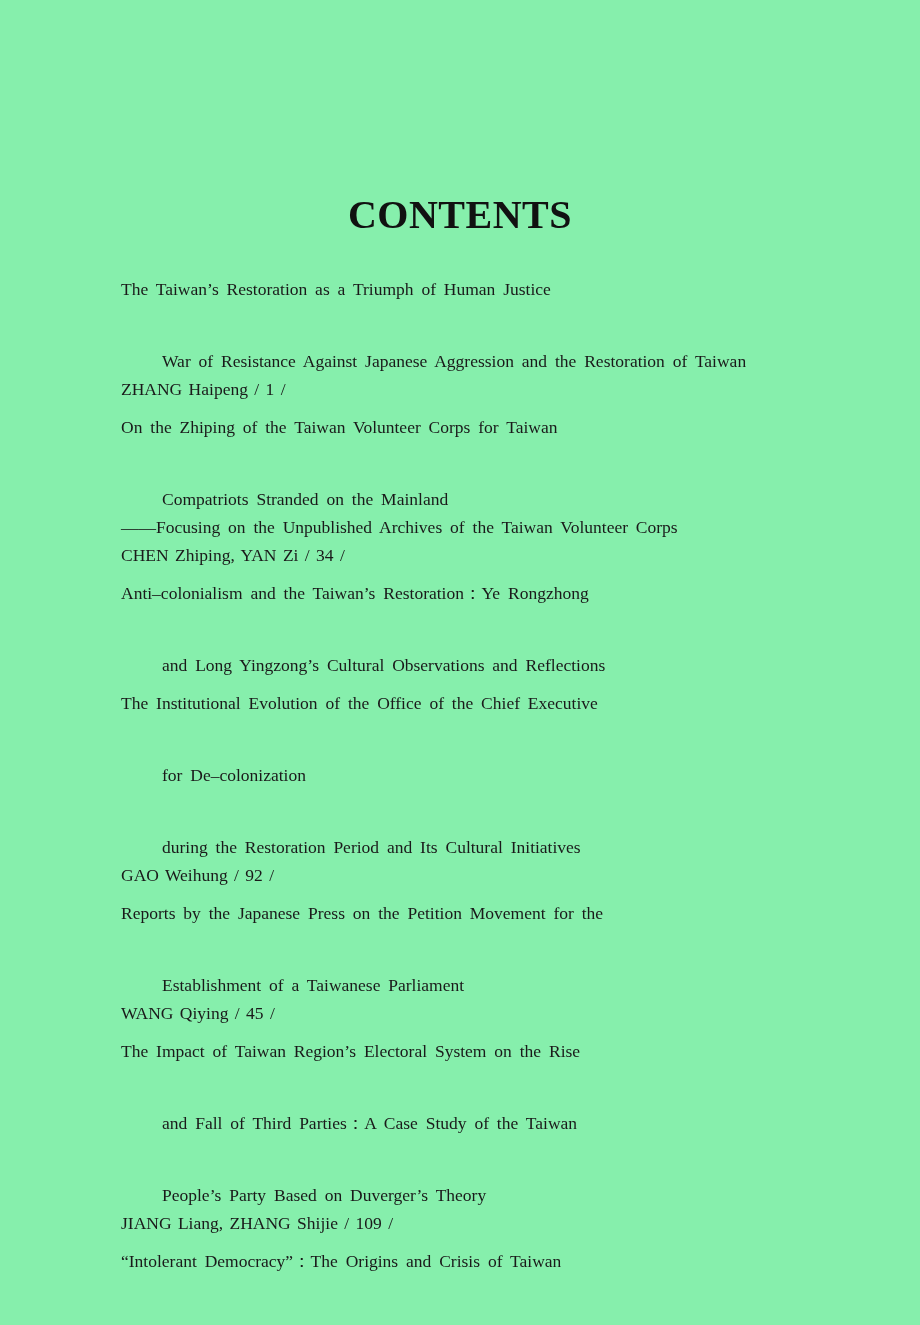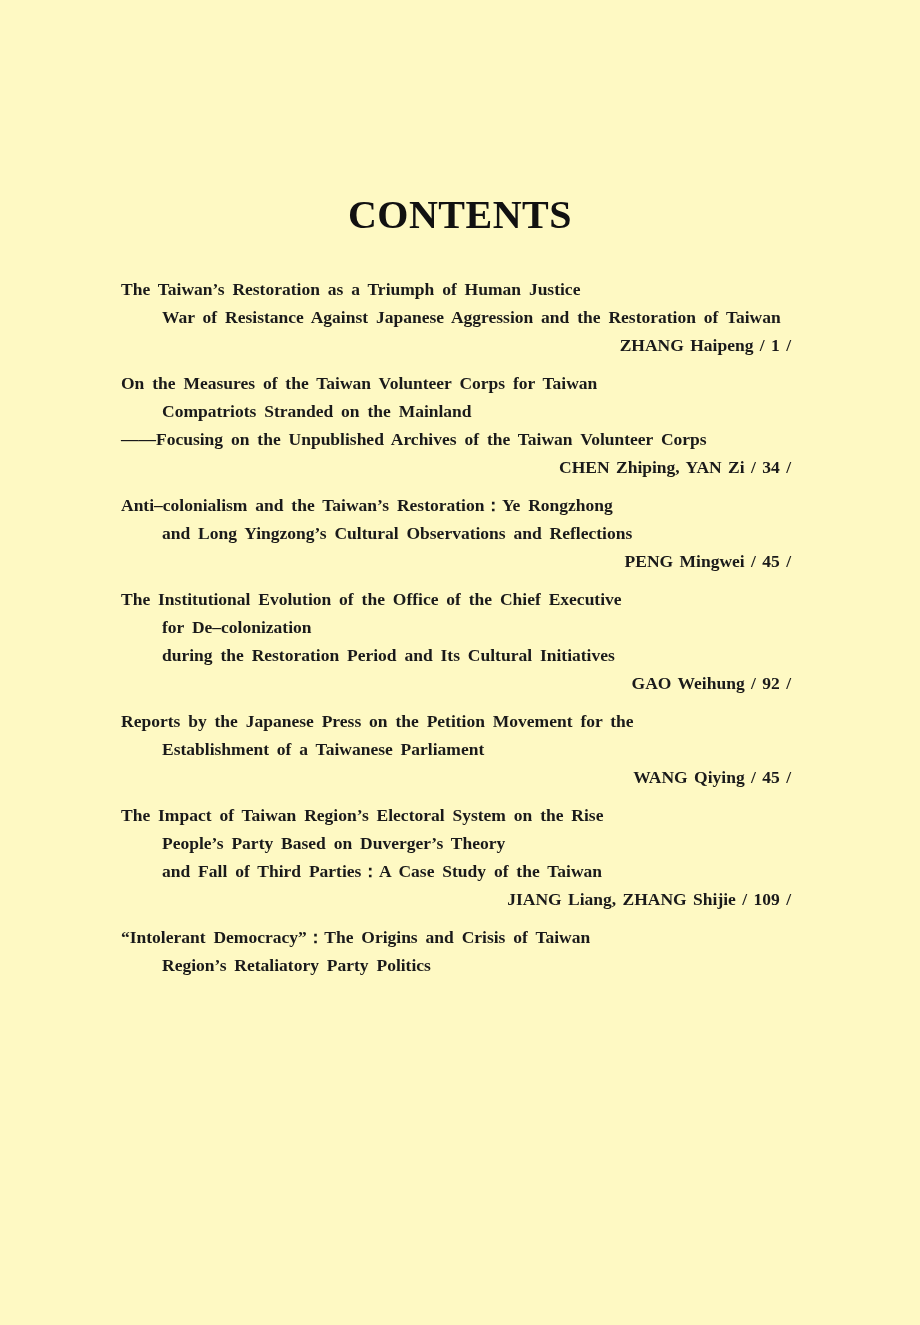--- a/index.html
+++ b/index.html
@@ -4,21 +4,21 @@
 <style>
   html, body {
     margin: 0;
     padding: 0;
     background: #ffffff;
   }
   .page {
     position: relative;
     width: 920px;
     height: 1325px;
-    background: #fef9c3;
+    background: #86efac;
     overflow: hidden;
     font-family: "Liberation Serif", "DejaVu Serif", serif;
     color: #1a1a1a;
   }
   .page-title {
     margin: 0;
     padding: 192px 0 0 0;
     text-align: center;
     font-size: 40px;
     line-height: 46px;
@@ -27,77 +27,76 @@
     color: #111111;
     font-family: "Liberation Serif", "DejaVu Serif", serif;
   }
   .toc {
     margin: 37px 0 0 121px;
     width: 670px;
     font-size: 17.5px;
   }
   .toc-entry {
     margin-bottom: 10px;
-    font-weight: bold;
   }
   .toc-line {
     line-height: 28px;
     word-spacing: 3.5px;
     white-space: nowrap;
   }
   .toc-line.cont {
     padding-left: 41px;
+    margin-top: 44px;
   }
   .toc-line.dash {
     padding-left: 0;
   }
   .toc-authors {
-    text-align: right;
+    text-align: left;
     line-height: 28px;
     word-spacing: 2px;
     white-space: nowrap;
   }
 </style>
 </head>
 <body>
 
 <div class="page">
   <h1 class="page-title">CONTENTS</h1>
   <div class="toc" id="toc-list">
       <div class="toc-entry">
         <div class="toc-line first">The Taiwan’s Restoration as a Triumph of Human Justice</div>
         <div class="toc-line cont">War of Resistance Against Japanese Aggression and the Restoration of Taiwan</div>
         <div class="toc-authors">ZHANG Haipeng / 1 /</div>
       </div>
       <div class="toc-entry">
-        <div class="toc-line first">On the Measures of the Taiwan Volunteer Corps for Taiwan</div>
+        <div class="toc-line first">On the Zhiping of the Taiwan Volunteer Corps for Taiwan</div>
         <div class="toc-line cont">Compatriots Stranded on the Mainland</div>
         <div class="toc-line dash">——Focusing on the Unpublished Archives of the Taiwan Volunteer Corps</div>
         <div class="toc-authors">CHEN Zhiping, YAN Zi / 34 /</div>
       </div>
       <div class="toc-entry">
         <div class="toc-line first">Anti–colonialism and the Taiwan’s Restoration：Ye Rongzhong</div>
         <div class="toc-line cont">and Long Yingzong’s Cultural Observations and Reflections</div>
-        <div class="toc-authors">PENG Mingwei / 45 /</div>
       </div>
       <div class="toc-entry">
         <div class="toc-line first">The Institutional Evolution of the Office of the Chief Executive</div>
         <div class="toc-line cont">for De–colonization</div>
         <div class="toc-line cont">during the Restoration Period and Its Cultural Initiatives</div>
         <div class="toc-authors">GAO Weihung / 92 /</div>
       </div>
       <div class="toc-entry">
         <div class="toc-line first">Reports by the Japanese Press on the Petition Movement for the</div>
         <div class="toc-line cont">Establishment of a Taiwanese Parliament</div>
         <div class="toc-authors">WANG Qiying / 45 /</div>
       </div>
       <div class="toc-entry">
         <div class="toc-line first">The Impact of Taiwan Region’s Electoral System on the Rise</div>
+        <div class="toc-line cont">and Fall of Third Parties：A Case Study of the Taiwan</div>
         <div class="toc-line cont">People’s Party Based on Duverger’s Theory</div>
-        <div class="toc-line cont">and Fall of Third Parties：A Case Study of the Taiwan</div>
         <div class="toc-authors">JIANG Liang, ZHANG Shijie / 109 /</div>
       </div>
       <div class="toc-entry">
         <div class="toc-line first">“Intolerant Democracy”：The Origins and Crisis of Taiwan</div>
         <div class="toc-line cont">Region’s Retaliatory Party Politics</div>
       </div>
     </div>
 </div>
 
 </body></html>

